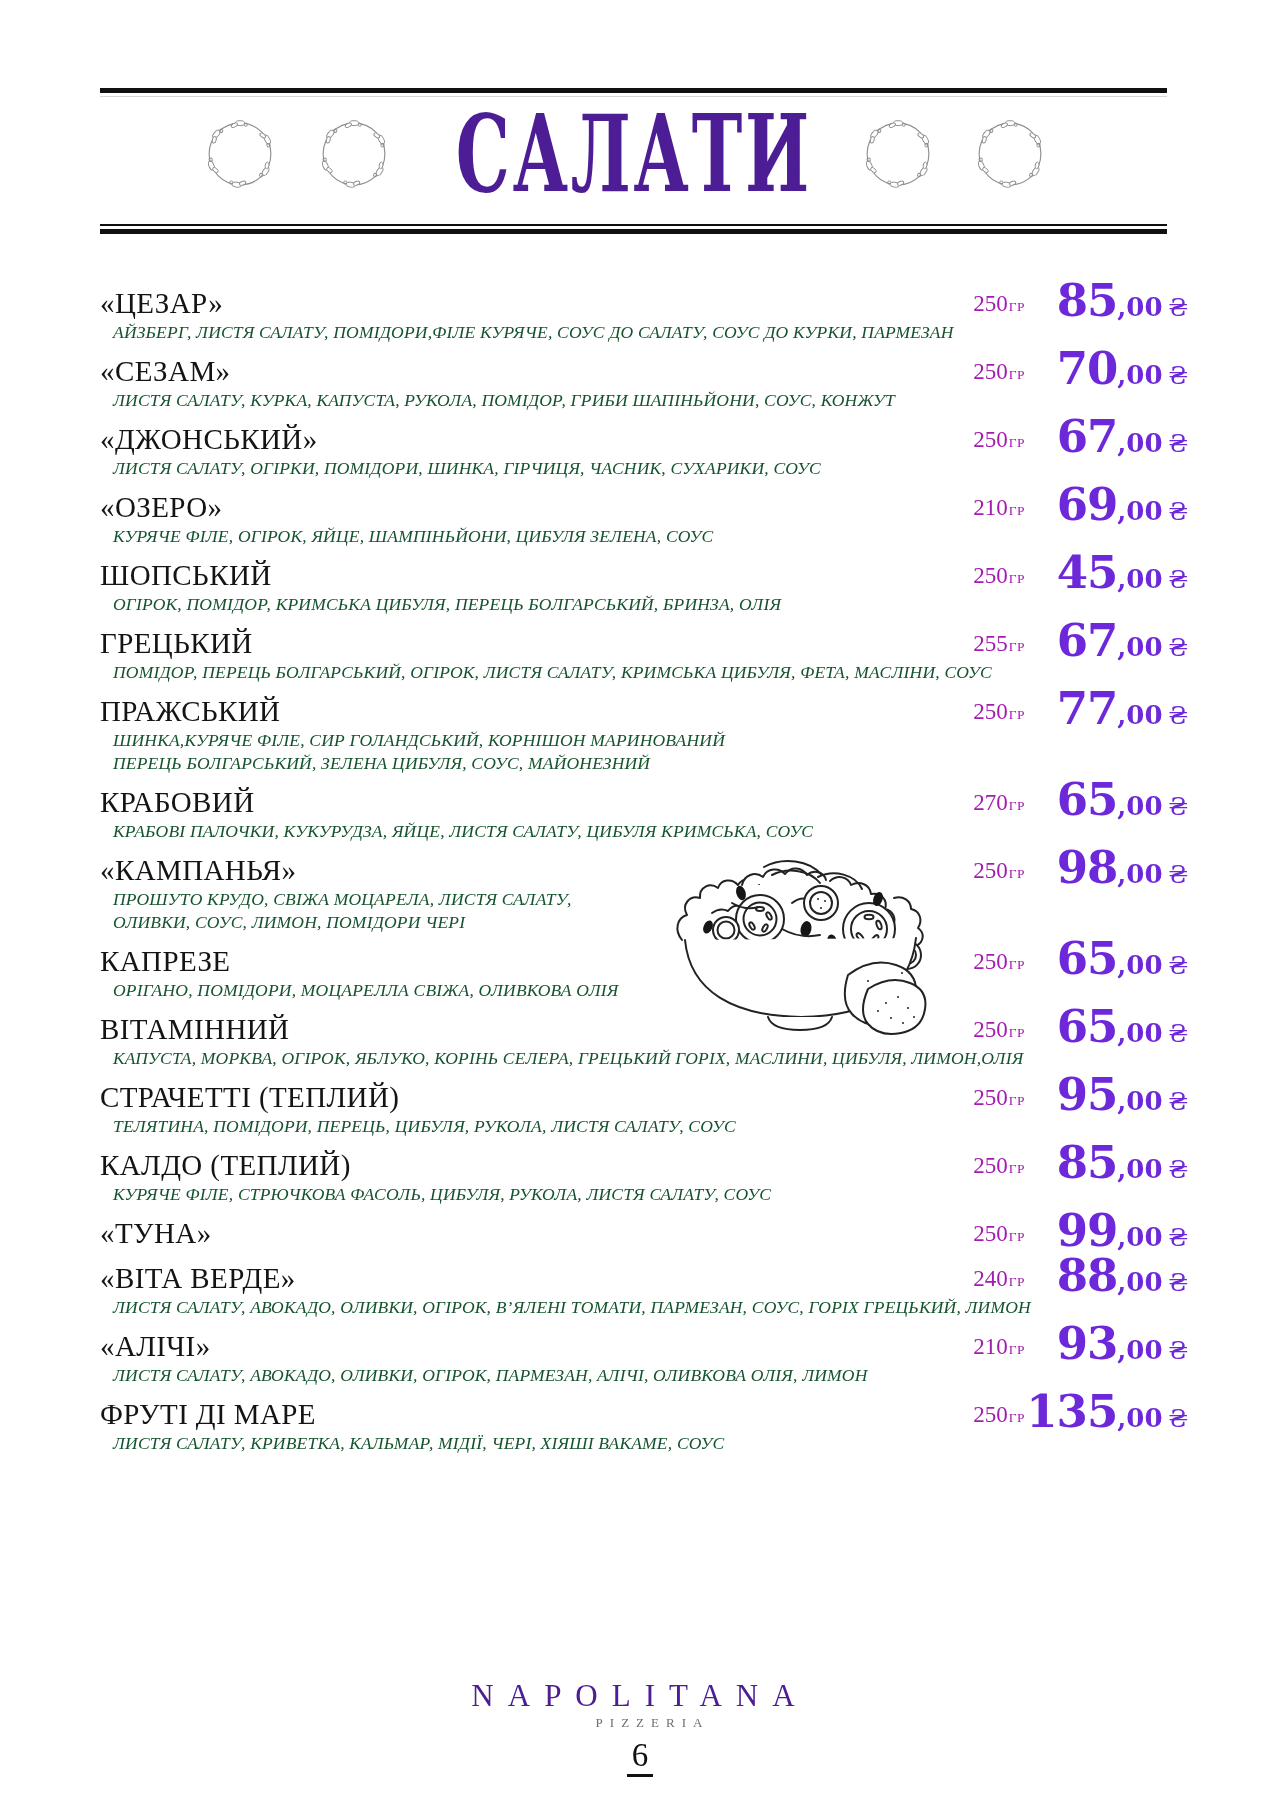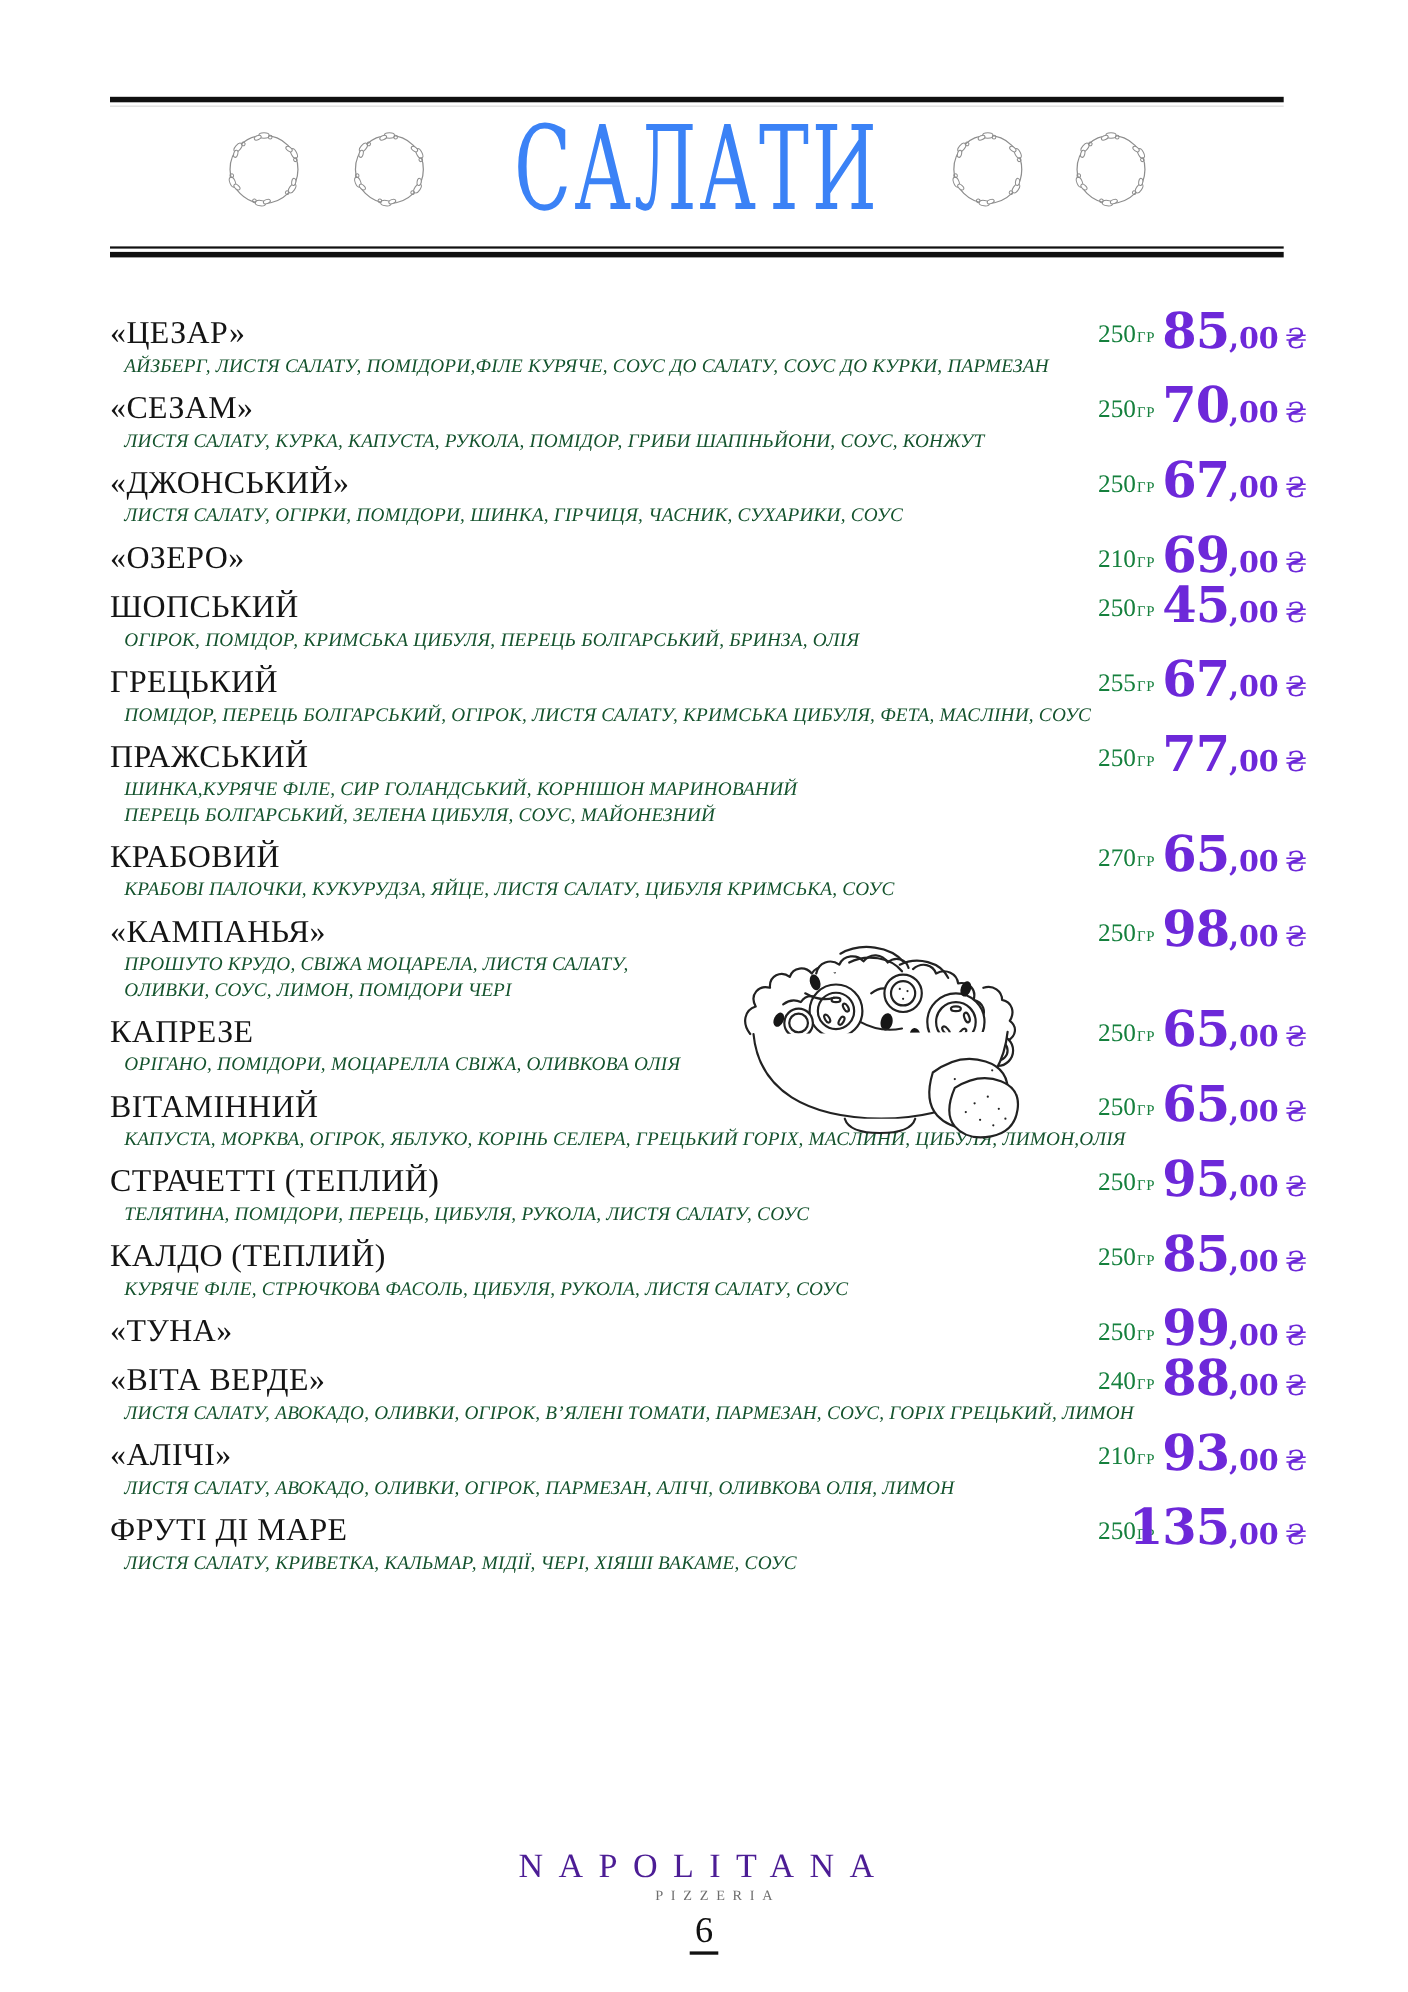--- a/index.html
+++ b/index.html
@@ -3,33 +3,33 @@
 <meta charset="utf-8">
 <style>
   html,body{margin:0;padding:0;background:#e8e8e8;}
   .page{position:relative;width:1280px;height:1811px;background:#ffffff;margin:0 auto;
         font-family:"Liberation Serif",serif;color:#161616;overflow:hidden;}
   
   .rule-top{position:absolute;left:100px;top:88px;width:1067px;height:5px;background:#101010;}
   .rule-top-echo{position:absolute;left:100px;top:96px;width:1067px;height:1px;background:#d6d6d6;}
   .header-band{position:absolute;left:100px;top:100px;width:1067px;height:112px;}
   .page-title{position:absolute;left:0;right:0;top:2px;text-align:center;
-        font-family:"DejaVu Serif",serif;font-weight:normal;font-size:100px;line-height:104px;
-        letter-spacing:4px;color:#3b82f6;}
+        font-family:"DejaVu Serif",serif;font-weight:bold;font-size:100px;line-height:104px;
+        letter-spacing:4px;color:#4c1d95;}
   .page-title span{display:inline-block;transform:scale(0.68,1.06);transform-origin:50% 50%;}
   .wreath{position:absolute;width:72px;height:72px;top:18px;}
   .w1{left:104px}.w2{left:218px}.w3{left:762px}.w4{left:874px}
   .rule-bot-thin{position:absolute;left:100px;top:224px;width:1067px;height:2px;background:#101010;}
   .rule-bot-thick{position:absolute;left:100px;top:229px;width:1067px;height:5px;background:#101010;}
   
   .items{position:absolute;left:100px;top:285px;width:1088px;}
   .item{margin-bottom:9px;}
   .row{position:relative;height:36px;}
   .iname{display:block;font-size:29px;line-height:36px;letter-spacing:.4px;color:#141414;white-space:nowrap;}
-  .wt{position:absolute;right:138px;top:7px;font-size:23px;line-height:24px;color:#15803d;white-space:nowrap;text-align:right;}
+  .wt{position:absolute;right:163px;top:7px;font-size:23px;line-height:24px;color:#a21caf;white-space:nowrap;text-align:right;}
   .unit{font-size:13.5px;letter-spacing:.5px;text-transform:uppercase;margin-left:1px;}
   .price{position:absolute;right:0;top:-8px;line-height:48px;white-space:nowrap;color:#6d28d9;}
   .pint{font-family:"DejaVu Serif",serif;font-size:45px;font-weight:bold;letter-spacing:-1px;}
   .pdec{font-family:"DejaVu Serif",serif;font-size:26px;font-weight:bold;}
   .cur{font-family:"DejaVu Serif","DejaVu Sans",serif;font-size:25px;margin-left:6px;}
   .ingr{font-style:italic;font-size:17.5px;line-height:23px;padding-left:13px;color:#14532d;
         letter-spacing:.2px;white-space:pre-line;}
   
   .salad{position:absolute;left:672px;top:843px;width:268px;height:196px;}
   
@@ -111,20 +111,21 @@
       </div>
       <div class="ingr">ЛИСТЯ САЛАТУ, ОГІРКИ, ПОМІДОРИ, ШИНКА, ГІРЧИЦЯ, ЧАСНИК, СУХАРИКИ, СОУС</div>
     </div>
 
     <div class="item">
       <div class="row">
         <span class="iname">«ОЗЕРО»</span>
         <span class="wt"><span>210</span><span class="unit">гр</span></span>
         <span class="price"><span class="pint">69</span><span class="pdec">,00</span><span class="cur">₴</span></span>
       </div>
+      <div class="ingr">КУРЯЧЕ ФІЛЕ, ОГІРОК, ЯЙЦЕ, ШАМПІНЬЙОНИ, ЦИБУЛЯ ЗЕЛЕНА, СОУС</div>
     </div>
 
     <div class="item">
       <div class="row">
         <span class="iname">ШОПСЬКИЙ</span>
         <span class="wt"><span>250</span><span class="unit">гр</span></span>
         <span class="price"><span class="pint">45</span><span class="pdec">,00</span><span class="cur">₴</span></span>
       </div>
       <div class="ingr">ОГІРОК, ПОМІДОР, КРИМСЬКА ЦИБУЛЯ, ПЕРЕЦЬ БОЛГАРСЬКИЙ, БРИНЗА, ОЛІЯ</div>
     </div>

